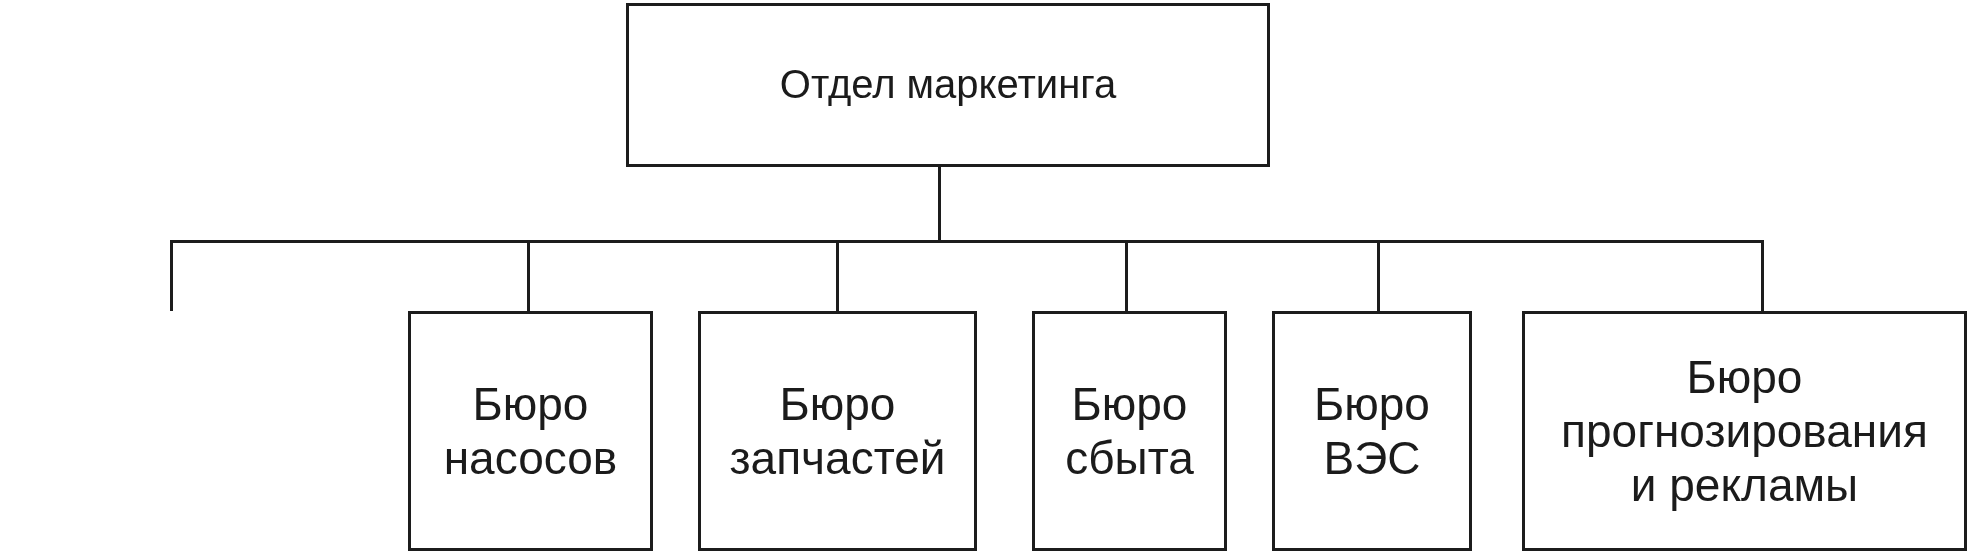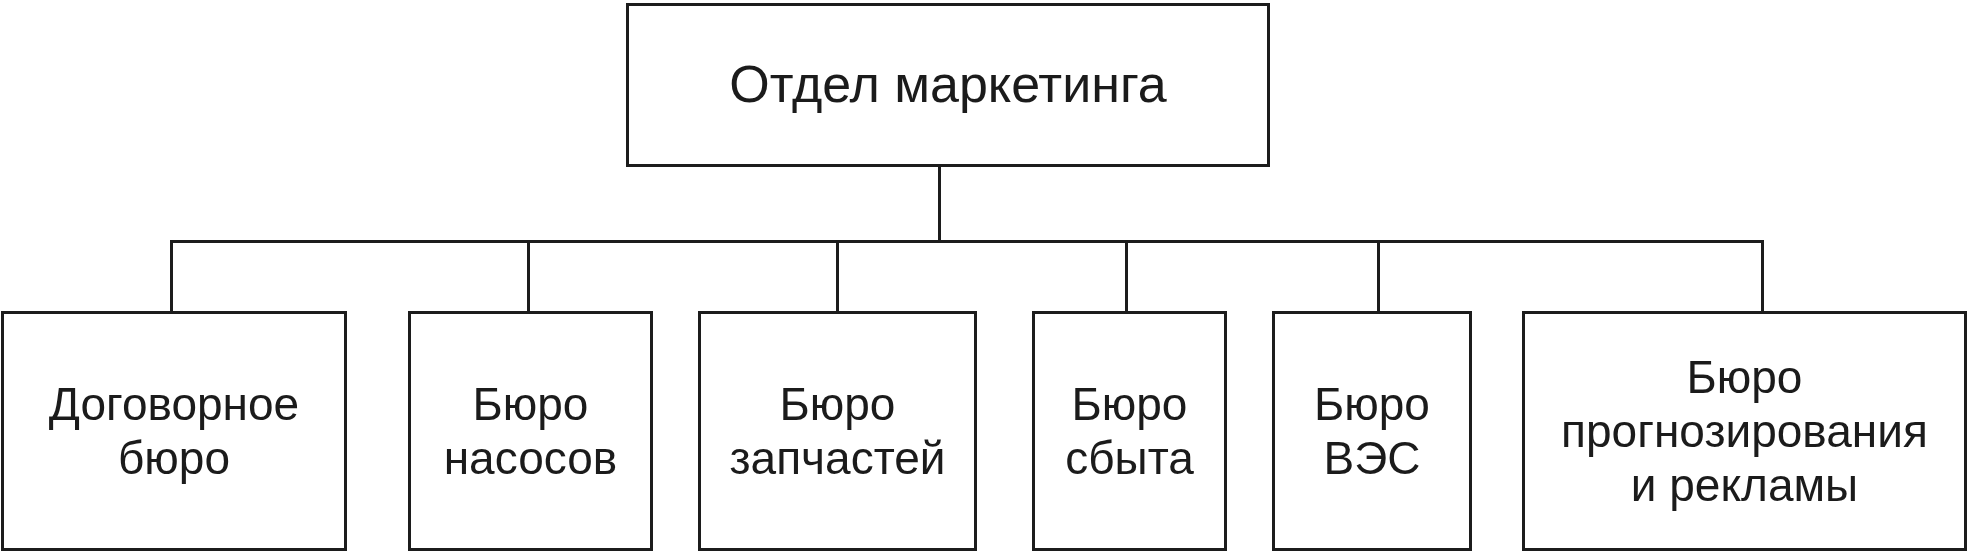--- a/index.html
+++ b/index.html
@@ -29,21 +29,21 @@
   .node-label {
     white-space: pre-line;
     line-height: 1.18;
     color: #1b1b1b;
   }
   .root-node {
     left: 626px;
     top: 3px;
     width: 644px;
     height: 164px;
-    font-size: 52px;
+    font-size: 40px;
   }
   .child-node {
     top: 311px;
     height: 240px;
     font-size: 46px;
   }
   .child-0 { left: 1px;    width: 346px; }
   .child-1 { left: 408px;  width: 245px; }
   .child-2 { left: 698px;  width: 279px; }
   .child-3 { left: 1032px; width: 195px; }
@@ -88,24 +88,20 @@
 
   <div class="line stem"></div>
   <div class="line rail"></div>
   <div class="line drop drop-0"></div>
   <div class="line drop drop-1"></div>
   <div class="line drop drop-2"></div>
   <div class="line drop drop-3"></div>
   <div class="line drop drop-4"></div>
   <div class="line drop drop-5"></div>
 
-  <div class="node child-node child-0">
-    <span class="node-label">Договорное
-бюро</span>
-  </div>
 
   <div class="node child-node child-1">
     <span class="node-label">Бюро
 насосов</span>
   </div>
 
   <div class="node child-node child-2">
     <span class="node-label">Бюро
 запчастей</span>
   </div>

